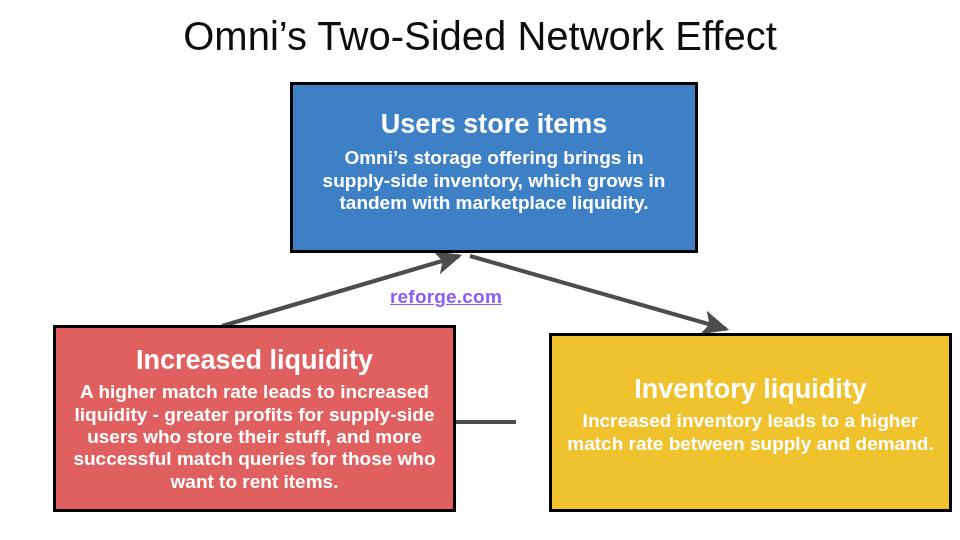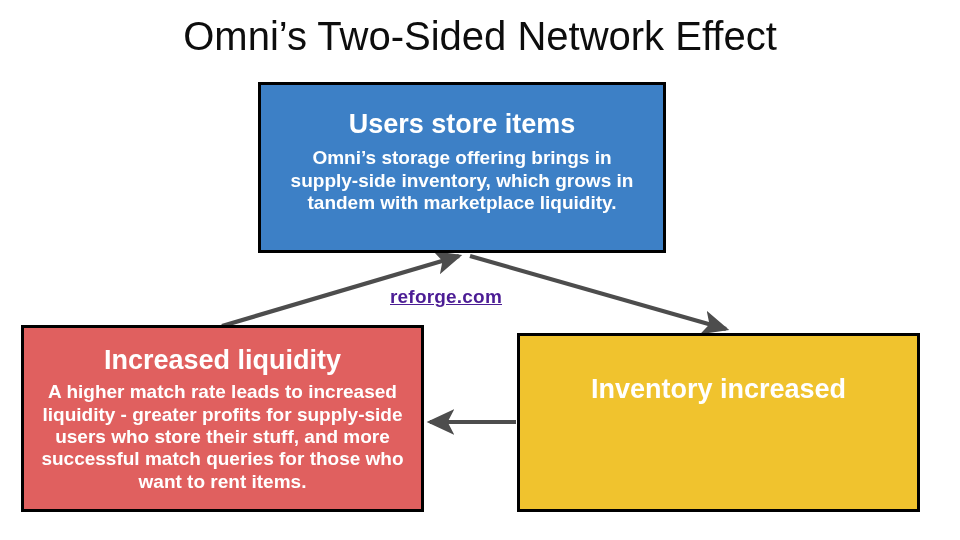--- a/index.html
+++ b/index.html
@@ -41,20 +41,21 @@
   
   .node {
     position: absolute;
     border: 3px solid #000000;
     display: flex;
     flex-direction: column;
     align-items: center;
     justify-content: center;
     text-align: center;
     color: #ffffff;
+    margin-left: 32px;
   }
 
   .node .node-title {
     font-weight: bold;
     line-height: 1.12;
   }
 
   .node .node-body {
     font-weight: 700;
     line-height: 1.18;
@@ -99,21 +100,21 @@
   #node-yellow .node-title { font-size: 27px; margin-top: 34px; }
   #node-yellow .node-body  { font-size: 19px; margin-top: 6px; max-width: 372px; }
 
   
   #watermark {
     position: absolute;
     left: 390px;
     top: 286px;
     font-size: 19px;
     font-weight: bold;
-    color: #4c1d95;
+    color: #8b5cf6;
     text-decoration: underline;
     letter-spacing: 0.2px;
     white-space: nowrap;
   }
 
   
   #arrows {
     position: absolute;
     left: 0; top: 0;
     width: 960px;
@@ -152,18 +153,19 @@
     <div class="node-title">Users store items</div>
     <div class="node-body">Omni’s storage offering brings in supply-side inventory, which grows in tandem with marketplace liquidity.</div>
   </div>
 
   <div class="node" id="node-red">
     <div class="node-title">Increased liquidity</div>
     <div class="node-body">A higher match rate leads to increased liquidity - greater profits for supply-side users who store their stuff, and more successful match queries for those who want to rent items.</div>
   </div>
 
   <div class="node" id="node-yellow">
-    <div class="node-title">Inventory increased</div>
+    <div class="node-title">Inventory liquidity</div>
+    <div class="node-body">Increased inventory leads to a higher match rate between supply and demand.</div>
   </div>
 
   <div id="watermark">reforge.com</div>
 
 </div>
 
 </body></html>

